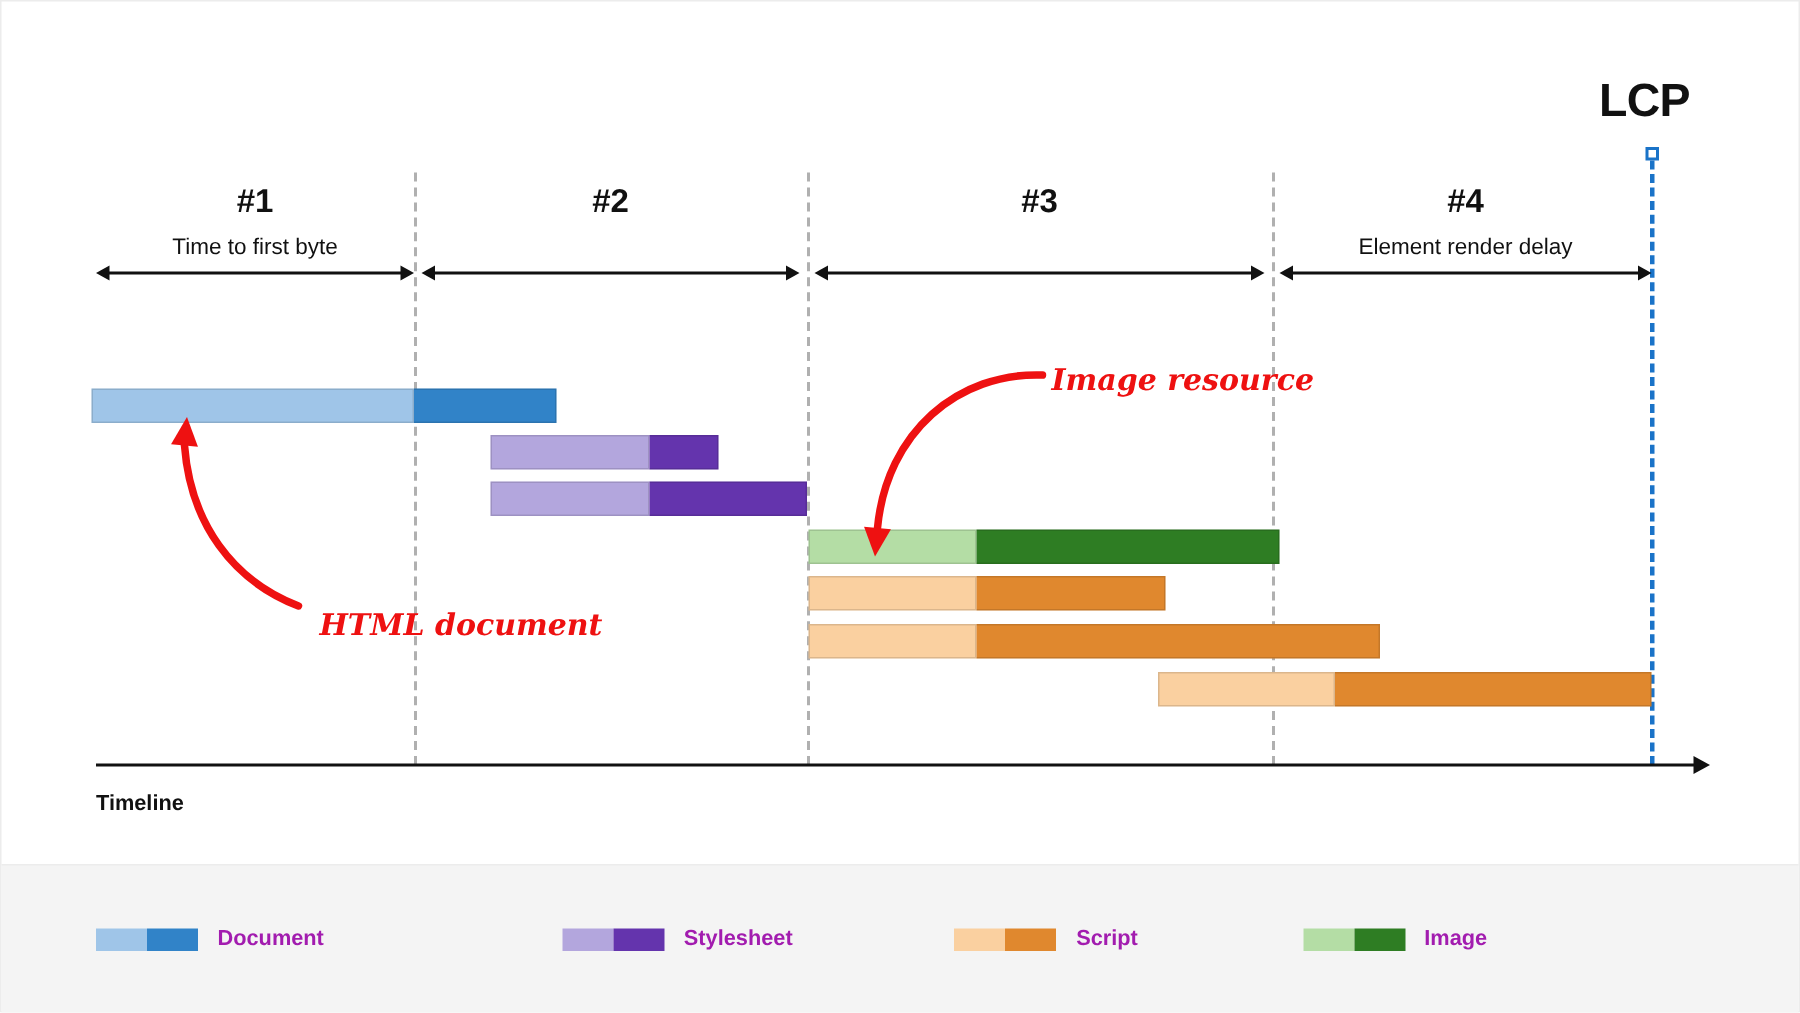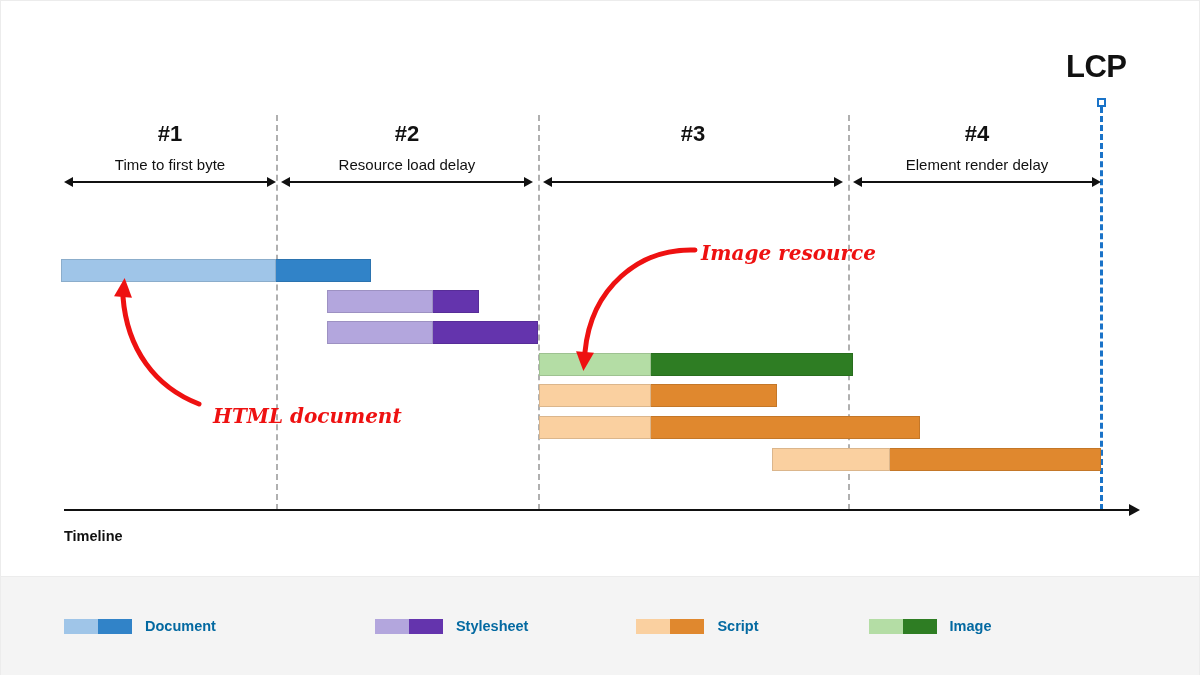--- a/index.html
+++ b/index.html
@@ -163,21 +163,21 @@
   .legend-swatch { display: flex; }
   .legend-swatch span {
     display: block;
     width: 34px;
     height: 15px;
   }
   .legend-label {
     margin-left: 13px;
     font-size: 14.5px;
     font-weight: bold;
-    color: #0369a1;
+    color: #a21caf;
     white-space: nowrap;
   }
 </style>
 </head>
 <body>
 
 <div id="canvas">
 
   <div id="lcp-label" style="left: 1065px; top: 48px; color: rgb(17, 17, 17);">LCP</div>
   <div class="lcp-square" id="lcp-square" style="left: 1096px; top: 97px; border-color: rgb(26, 115, 200);"></div>
@@ -194,21 +194,20 @@
         <div class="phase-num">#1</div>
         <div class="phase-name">Time to first byte</div>
       </div>
       <div class="measure" style="left: 63px; top: 174px; width: 212px;">
         <div class="head left"></div>
         <div class="shaft"></div>
         <div class="head right"></div>
       </div>
       <div class="phase" style="left: 280px; top: 122px; width: 252px;">
         <div class="phase-num">#2</div>
-        <div class="phase-name">Resource load delay</div>
       </div>
       <div class="measure" style="left: 280px; top: 174px; width: 252px;">
         <div class="head left"></div>
         <div class="shaft"></div>
         <div class="head right"></div>
       </div>
       <div class="phase" style="left: 542px; top: 122px; width: 300px;">
         <div class="phase-num">#3</div>
       </div>
       <div class="measure" style="left: 542px; top: 174px; width: 300px;">

